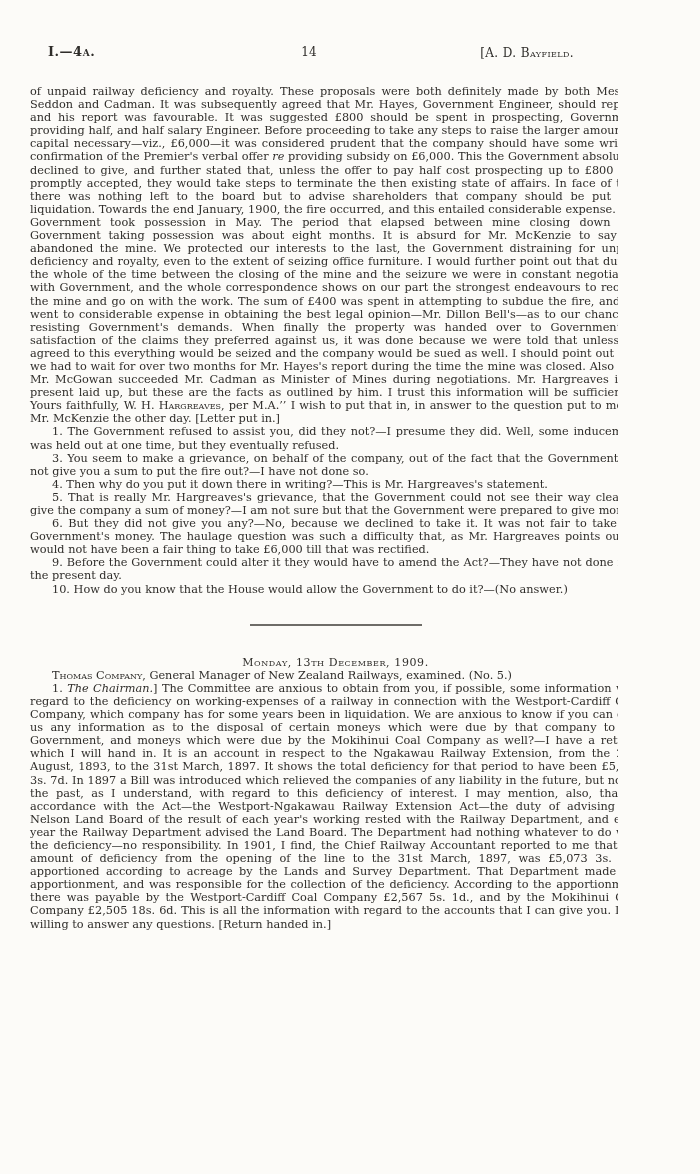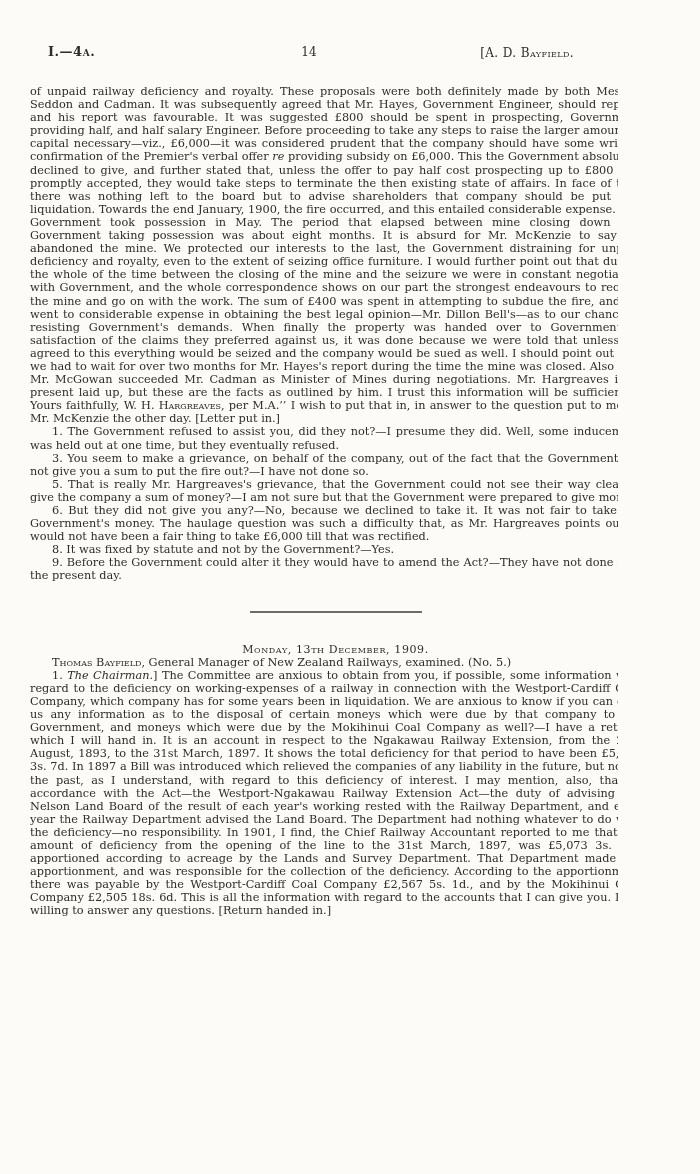--- a/index.html
+++ b/index.html
@@ -85,31 +85,32 @@
     <span class="head-right">[A. D. Bayfield.</span>
   </div>
 
   <div class="content">
 
     <section>
       <p><span>of unpaid railway deficiency and royalty.  These proposals were both definitely made by both Messrs. Seddon and Cadman.  It was subsequently agreed that Mr. Hayes, Government Engineer, should report; and his report was favourable.  It was suggested £800 should be spent in prospecting, Government providing half, and half salary Engineer.  Before proceeding to take any steps to raise the larger amount of capital necessary—viz., £6,000—it was considered prudent that the company should have some written confirmation of the Premier's verbal offer </span><span class="it">re</span><span> providing subsidy on £6,000.  This the Government absolutely declined to give, and further stated that, unless the offer to pay half cost prospecting up to £800 was promptly accepted, they would take steps to terminate the then existing state of affairs.  In face of this, there was nothing left to the board but to advise shareholders that company should be put into liquidation.  Towards the end January, 1900, the fire occurred, and this entailed considerable expense.  The Government took possession in May.  The period that elapsed between mine closing down and Government taking possession was about eight months.  It is absurd for Mr. McKenzie to say we abandoned the mine.  We protected our interests to the last, the Government distraining for unpaid deficiency and royalty, even to the extent of seizing office furniture.  I would further point out that during the whole of the time between the closing of the mine and the seizure we were in constant negotiation with Government, and the whole correspondence shows on our part the strongest endeavours to reopen the mine and go on with the work.  The sum of £400 was spent in attempting to subdue the fire, and we went to considerable expense in obtaining the best legal opinion—Mr. Dillon Bell's—as to our chance of resisting Government's demands.  When finally the property was handed over to Government in satisfaction of the claims they preferred against us, it was done because we were told that unless we agreed to this everything would be seized and the company would be sued as well.  I should point out that we had to wait for over two months for Mr. Hayes's report during the time the mine was closed.  Also that Mr. McGowan succeeded Mr. Cadman as Minister of Mines during negotiations.  Mr. Hargreaves is at present laid up, but these are the facts as outlined by him.  I trust this information will be sufficient.—Yours faithfully, W. H. </span><span class="sc">Hargreaves</span><span>, per M.A.’’  I wish to put that in, in answer to the question put to me by Mr. McKenzie the other day.  [Letter put in.]</span></p>
 
       <p class="q">1. The Government refused to assist you, did they not?—I presume they did.  Well, some inducement was held out at one time, but they eventually refused.</p>
       <p class="q">3. You seem to make a grievance, on behalf of the company, out of the fact that the Government did not give you a sum to put the fire out?—I have not done so.</p>
+      <p class="q">4. Then why do you put it down there in writing?—This is Mr. Hargreaves's statement.</p>
       <p class="q">5. That is really Mr. Hargreaves's grievance, that the Government could not see their way clear to give the company a sum of money?—I am not sure but that the Government were prepared to give money.</p>
       <p class="q">6. But they did not give you any?—No, because we declined to take it.  It was not fair to take the Government's money.  The haulage question was such a difficulty that, as Mr. Hargreaves points out, it would not have been a fair thing to take £6,000 till that was rectified.</p>
-      <p class="q">8. It was fixed by statute and not by the Government?—Yes.</p>
       <p class="q">9. Before the Government could alter it they would have to amend the Act?—They have not done it to the present day.</p>
+      <p class="q">10. How do you know that the House would allow the Government to do it?—(No answer.)</p>
     </section>
 
     <div class="divider"></div>
 
     <section>
       <h2 class="date-heading">Monday, 13th December, 1909.</h2>
-      <p class="q witness-line"><span class="sc">Thomas Bayfield</span><span>, General Manager of New Zealand Railways, examined.  (No. 5.)</span></p>
+      <p class="q witness-line"><span class="sc">Thomas Company</span><span>, General Manager of New Zealand Railways, examined.  (No. 5.)</span></p>
       <p class="q"><span>1. </span><span class="it">The Chairman.</span><span>] The Committee are anxious to obtain from you, if possible, some information with regard to the deficiency on working-expenses of a railway in connection with the Westport-Cardiff Coal Company, which company has for some years been in liquidation.  We are anxious to know if you can give us any information as to the disposal of certain moneys which were due by that company to the Government, and moneys which were due by the Mokihinui Coal Company as well?—I have a return, which I will hand in.  It is an account in respect to the Ngakawau Railway Extension, from the 21st August, 1893, to the 31st March, 1897.  It shows the total deficiency for that period to have been £5,073 3s. 7d.  In 1897 a Bill was introduced which relieved the companies of any liability in the future, but not in the past, as I understand, with regard to this deficiency of interest.  I may mention, also, that in accordance with the Act—the Westport-Ngakawau Railway Extension Act—the duty of advising the Nelson Land Board of the result of each year's working rested with the Railway Department, and each year the Railway Department advised the Land Board.  The Department had nothing whatever to do with the deficiency—no responsibility.  In 1901, I find, the Chief Railway Accountant reported to me that the amount of deficiency from the opening of the line to the 31st March, 1897, was £5,073 3s. 7d., apportioned according to acreage by the Lands and Survey Department.  That Department made the apportionment, and was responsible for the collection of the deficiency.  According to the apportionment there was payable by the Westport-Cardiff Coal Company £2,567 5s. 1d., and by the Mokihinui Coal Company £2,505 18s. 6d.  This is all the information with regard to the accounts that I can give you.  I am willing to answer any questions.  [Return handed in.]</span></p>
     </section>
 
   </div>
 
   <span class="stray-mark">—</span>
 
 </div>
 
 </body></html>

